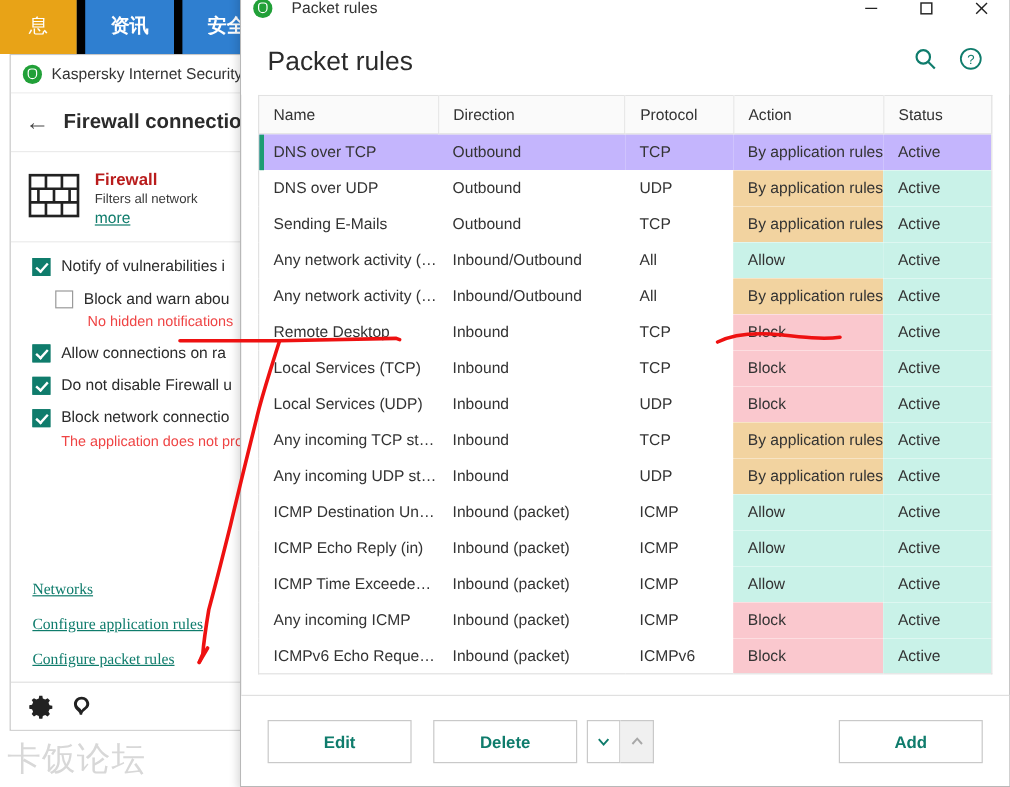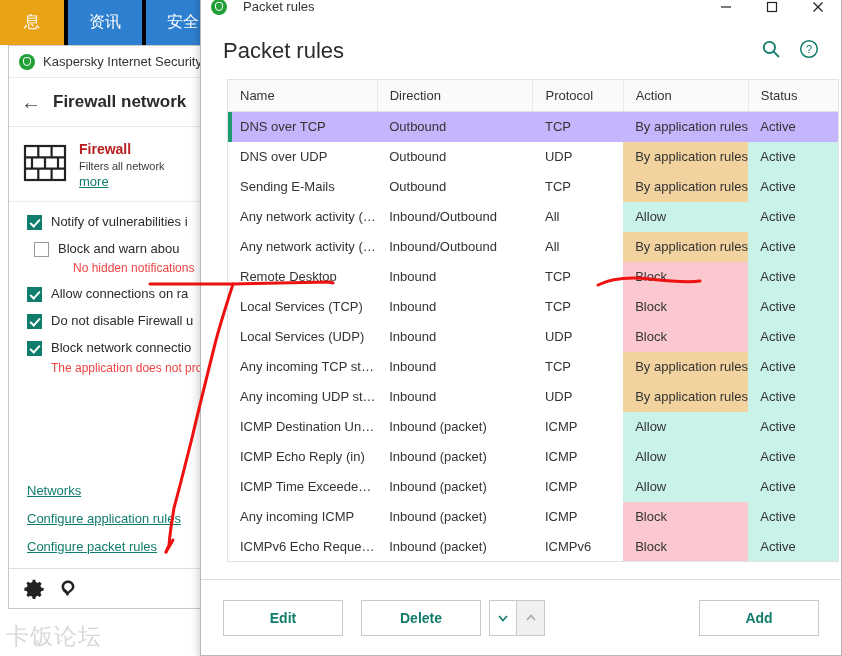--- a/index.html
+++ b/index.html
@@ -38,21 +38,22 @@
     flex: none;
   }
   .browser-tab {
     width: 74px;
     flex: none;
     display: flex;
     align-items: center;
     justify-content: center;
     color: #ffffff;
     font-size: 16px;
-    border-left: 4px solid #000000;
+    border-left: 7px solid #000000;
+    font-weight: bold;
   }
 
   
   #ksi-window {
     position: absolute;
     left: 8px; top: 45px;
     width: 196px;
     height: 564px;
     background: #ffffff;
     border: 1px solid #c8c8c8;
@@ -149,21 +150,21 @@
   }
   #ksi-options {
     padding: 12px 0 0 18px;
   }
   .opt-row {
     display: flex;
     align-items: flex-start;
     margin-bottom: 11px;
     white-space: nowrap;
   }
-  .opt-row.sub { margin-left: 7px; }
+  .opt-row.sub { margin-left: 7px; justify-content: center; }
   .cbx {
     width: 15px; height: 15px;
     flex: none;
     margin-right: 9px;
     margin-top: 1px;
     box-sizing: border-box;
     position: relative;
     cursor: pointer;
   }
   .cbx.on {
@@ -188,20 +189,21 @@
     font-size: 12px;
     color: #ef4444;
     margin: -7px 0 11px 46px;
     white-space: nowrap;
   }
   .opt-sublabel.tight { margin-left: 24px; margin-top: -6px; }
   #ksi-links {
     position: absolute;
     left: 18px;
     top: 437px;
+    font-family: Liberation Serif, serif;
   }
   .ksi-link {
     display: block;
     font-size: 13px;
     color: #0f7c6c;
     text-decoration: underline;
     margin-bottom: 13px;
     white-space: nowrap;
     cursor: pointer;
   }
@@ -221,21 +223,21 @@
     width: 22px; height: 22px;
     margin-right: 12px;
     cursor: pointer;
   }
 
   
   #watermark {
     position: absolute;
     left: 6px;
     bottom: 4px;
-    font-size: 23px;
+    font-size: 28px;
     color: #d8d8d8;
     font-family: "DejaVu Sans", sans-serif;
     letter-spacing: 1px;
     pointer-events: none;
   }
 
   
   #packet-dialog {
     position: absolute;
     left: 200px; top: -10px;
@@ -304,21 +306,20 @@
     padding: 0 14px;
     box-sizing: border-box;
     overflow: hidden;
   }
   #rules-table {
     width: 100%;
     border: 1px solid #e2e2e2;
     border-collapse: collapse;
     table-layout: fixed;
     background: #ffffff;
-    margin-left: 12px;
   }
   #rules-table th {
     background: #fafafa;
     font-size: 13px;
     font-weight: normal;
     color: #333333;
     text-align: left;
     padding: 8px 0 8px 12px;
     border-right: 1px solid #e8e8e8;
     border-bottom: 1px solid #e2e2e2;
@@ -422,21 +423,21 @@
 
 <div id="ksi-window">
 
   <div id="ksi-titlebar">
     <span class="ksi-logo"></span>
     <span id="ksi-title-text">Kaspersky Internet Security</span>
   </div>
 
   <div id="ksi-header">
     <div id="ksi-back">←</div>
-    <div id="ksi-page-title">Firewall network</div>
+    <div id="ksi-page-title">Firewall connectio</div>
   </div>
 
   <div id="ksi-body">
 
     <div id="fw-block">
       <div class="fw-icon">
         <svg width="44" height="44" viewBox="0 0 44 44">
           <g fill="none" stroke="#222" stroke-width="2.2">
             <rect x="2" y="5" width="40" height="34"></rect>
             <line x1="2" y1="16.3" x2="42" y2="16.3"></line>

